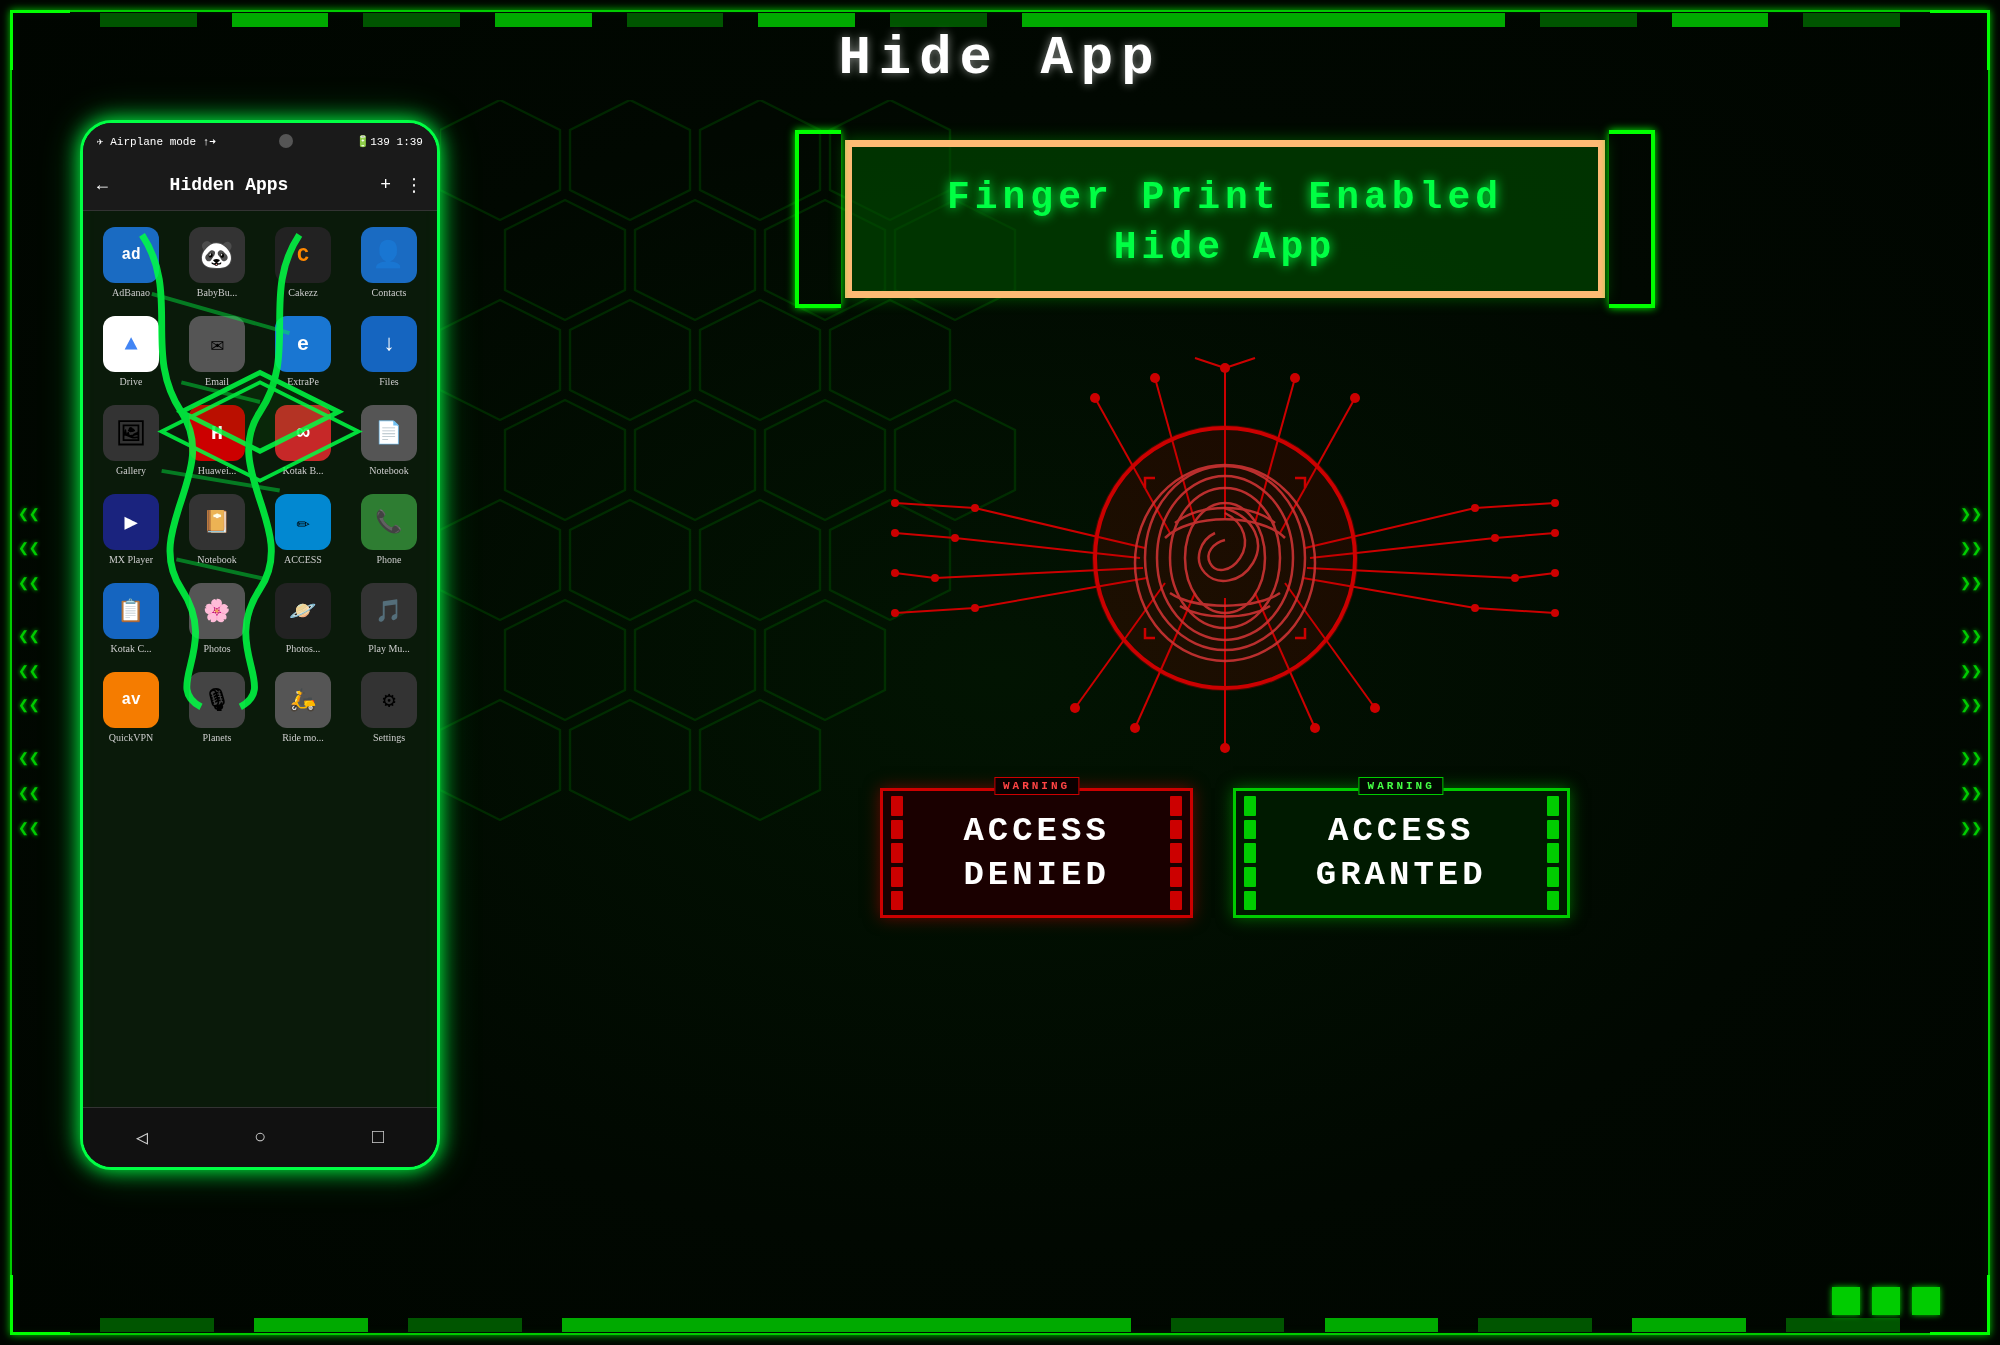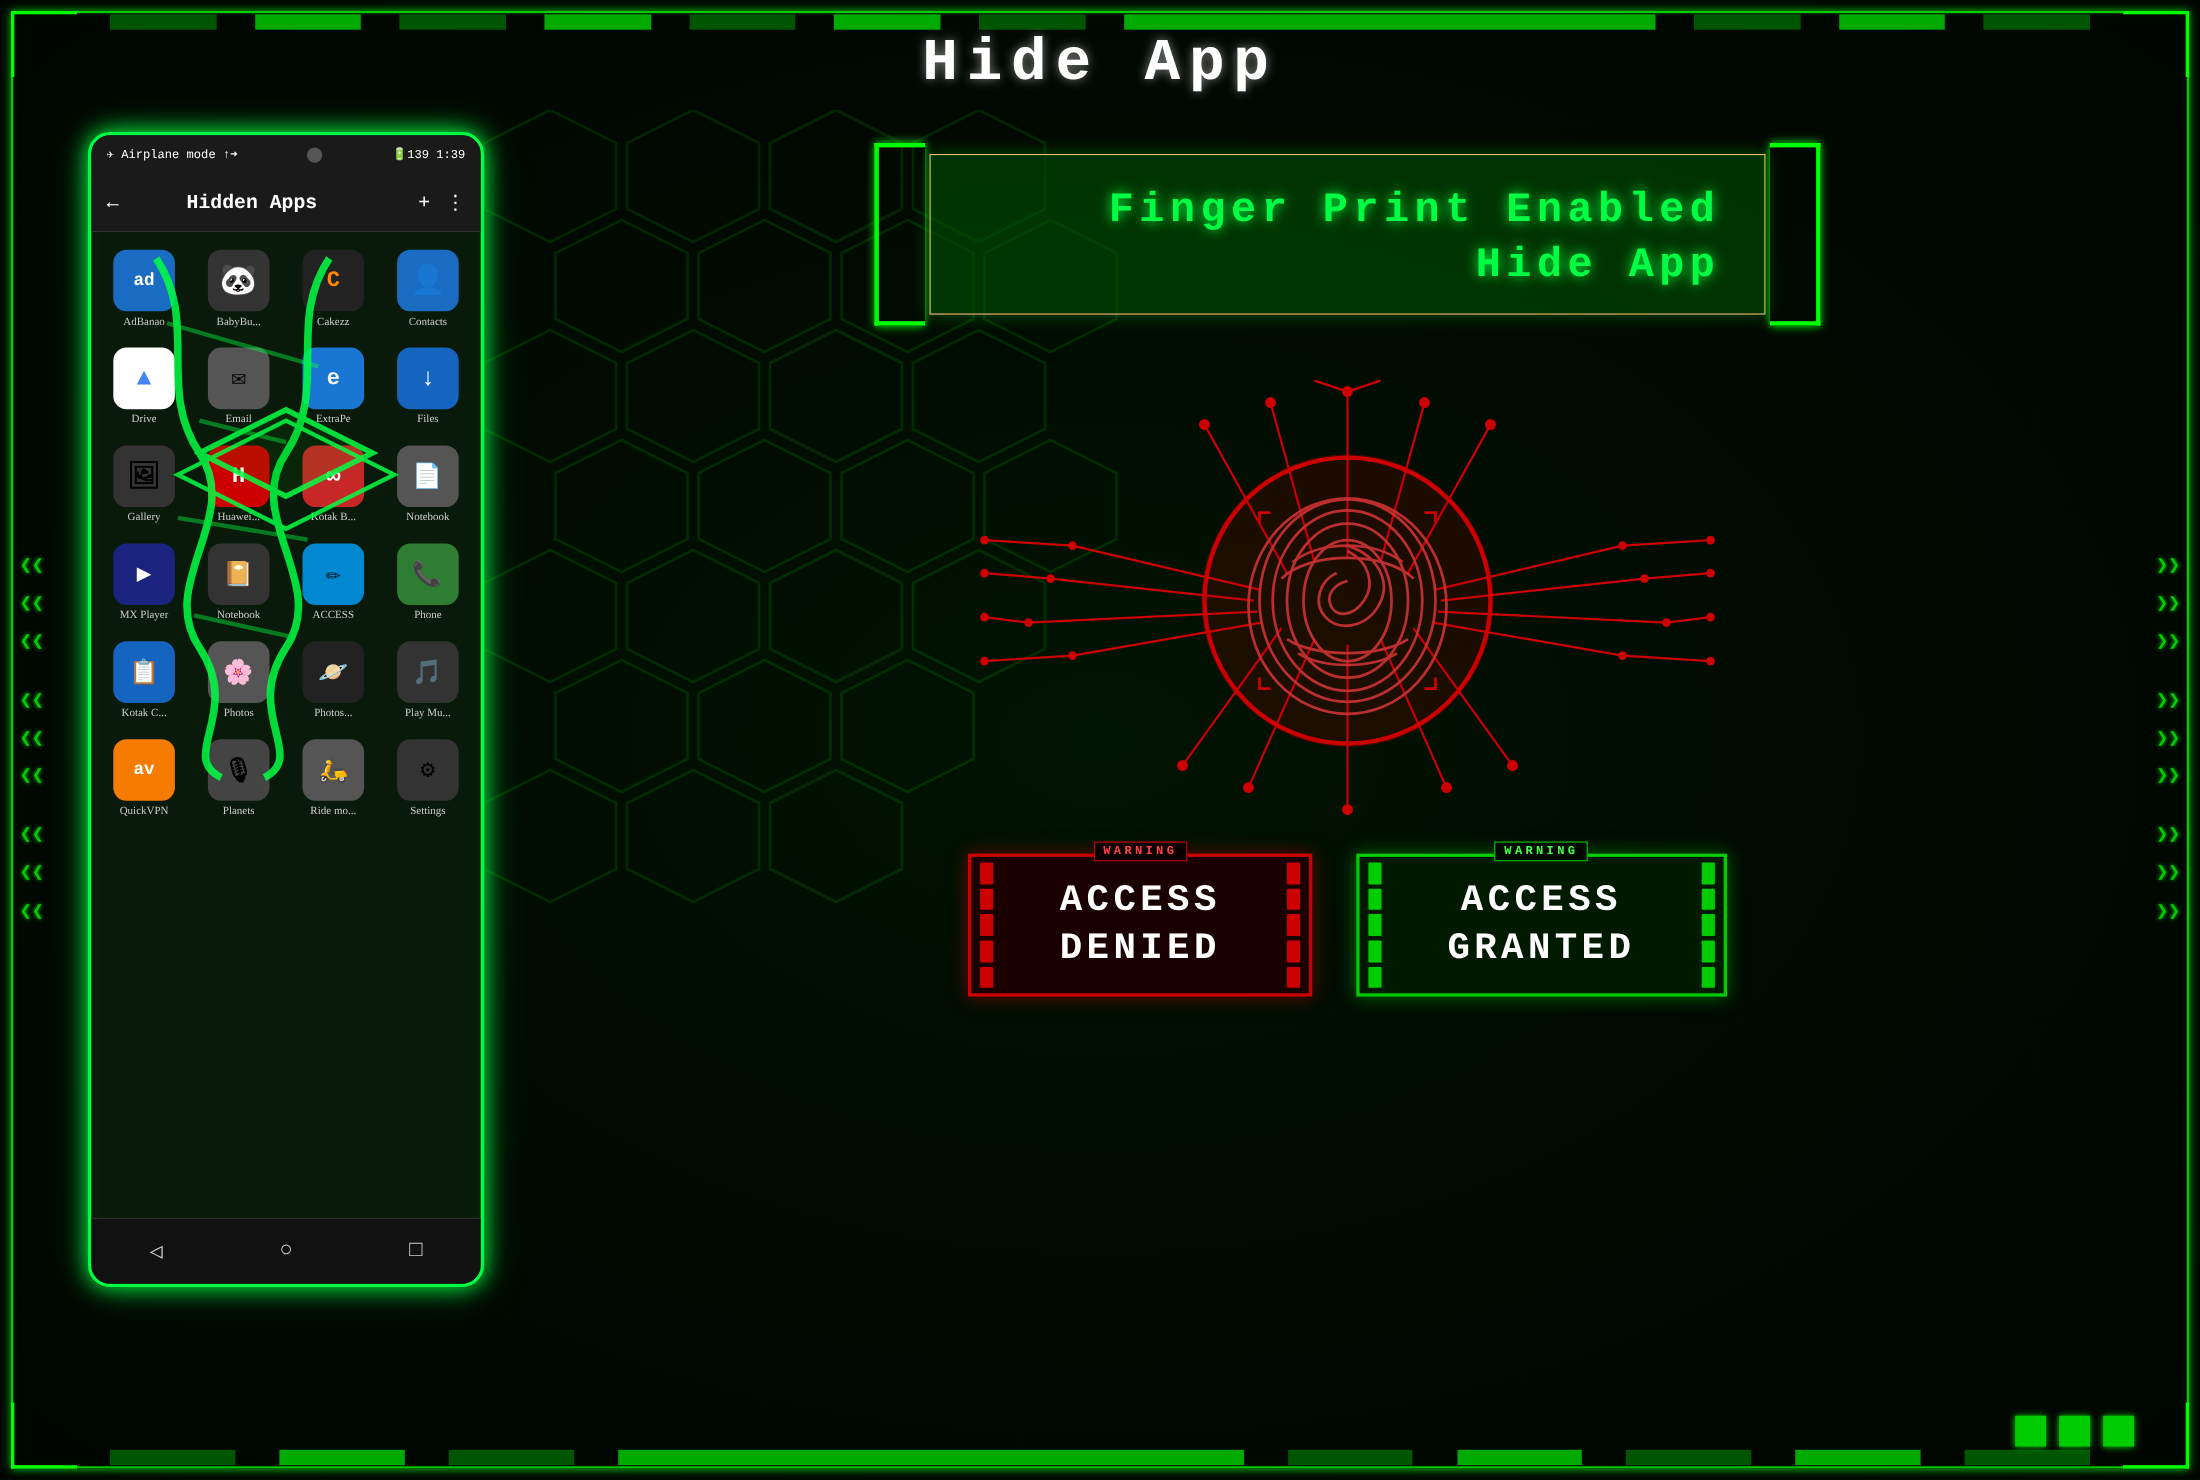--- a/index.html
+++ b/index.html
@@ -78,21 +78,21 @@
       top: 120px;
       width: 360px;
       height: 1050px;
     }
 
     .phone-body {
       width: 100%;
       height: 100%;
       background: #0a1a0a;
       border: 3px solid #00ff44;
-      border-radius: 20px;
+      border-radius: 32px;
       box-shadow: 0 0 20px #00ff44, 0 0 40px rgba(0,255,68,0.3), inset 0 0 15px rgba(0,255,68,0.05);
       overflow: hidden;
       position: relative;
     }
 
     .phone-status-bar {
       background: #1a1a1a;
       height: 36px;
       display: flex;
       align-items: center;
@@ -603,21 +603,21 @@
 </div>
 
 <div class="right-panel">
 
   <div style="position:relative;margin:30px auto 50px auto;width:760px;text-align:center;">
 
     <div style="position:absolute;left:-50px;top:-10px;width:46px;height:calc(100% + 20px);border:4px solid #00ff00;border-right:none;box-shadow:0 0 8px #00ff00;"></div>
 
     <div style="position:absolute;right:-50px;top:-10px;width:46px;height:calc(100% + 20px);border:4px solid #00ff00;border-left:none;box-shadow:0 0 8px #00ff00;"></div>
 
-    <div style="background:rgba(0,80,0,0.6);border:1px solid #fdba74;padding:22px 40px;box-shadow:0 0 15px rgba(0,255,0,0.3);text-align:right;">
+    <div style="background:rgba(0,80,0,0.6);border:7px solid #fdba74;padding:22px 40px;box-shadow:0 0 15px rgba(0,255,0,0.3);">
       <div style="font-size:38px;font-weight:bold;color:#00ff44;letter-spacing:5px;font-family:'Courier New',monospace;text-shadow:0 0 12px #00ff44;line-height:1.5;">Finger Print Enabled</div>
       <div style="font-size:38px;font-weight:bold;color:#00ff44;letter-spacing:5px;font-family:'Courier New',monospace;text-shadow:0 0 12px #00ff44;">Hide App</div>
     </div>
   </div>
 
   <div style="position:relative;width:700px;height:420px;margin:0 auto;">
     <svg viewBox="0 0 700 420" xmlns="http://www.w3.org/2000/svg" width="700" height="420">
 
       <g fill="none" stroke="#cc0000" stroke-width="2">
 

